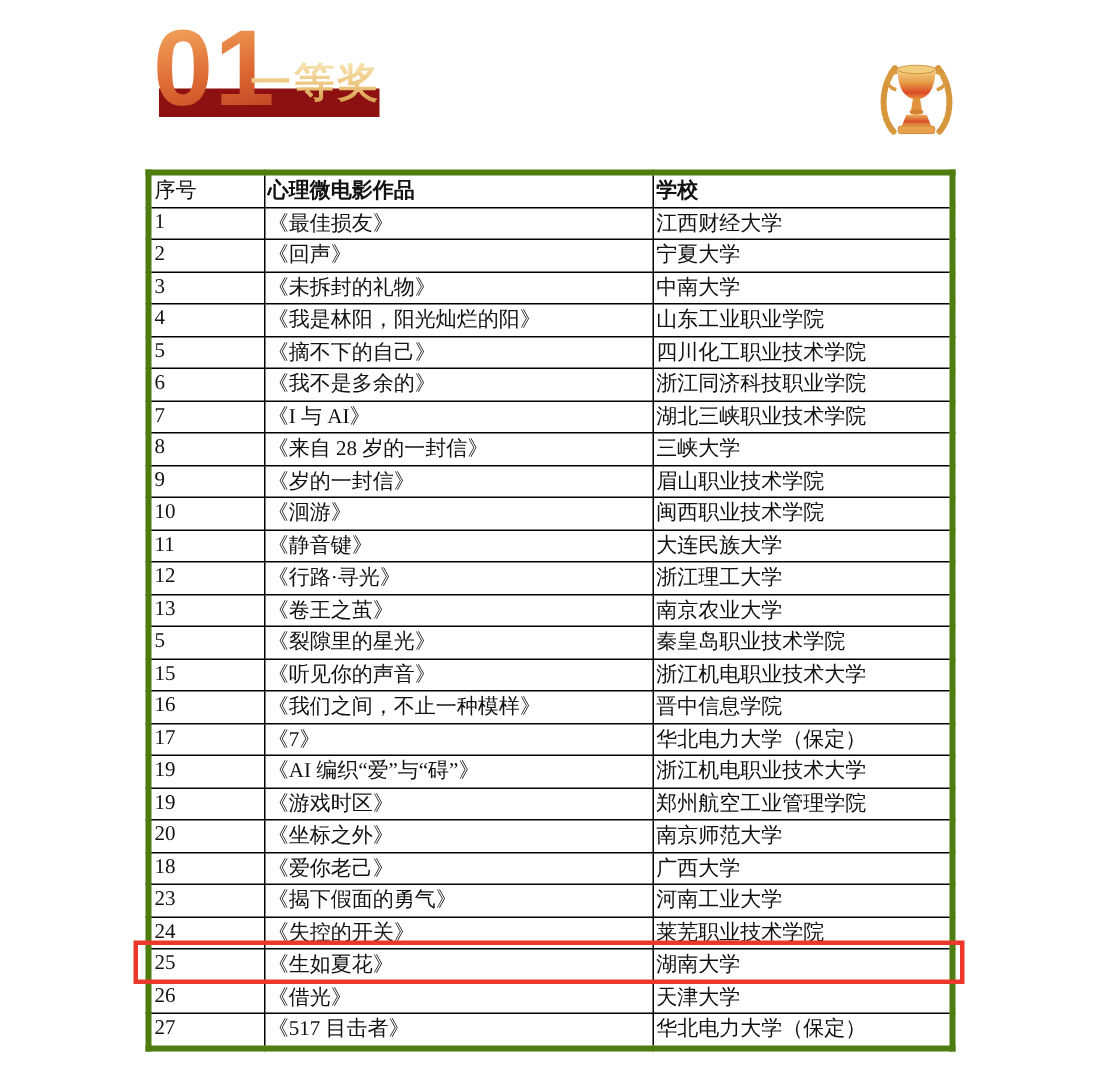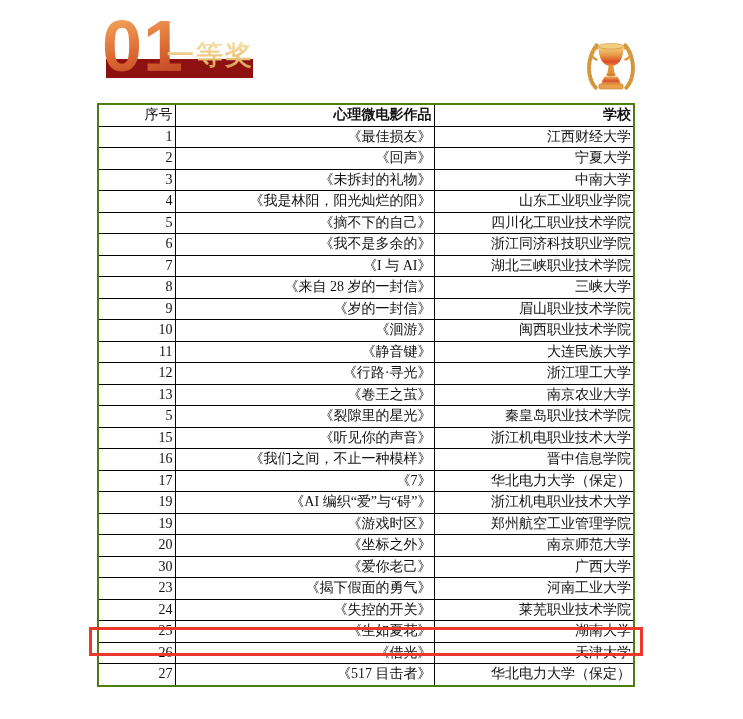--- a/index.html
+++ b/index.html
@@ -24,23 +24,23 @@
     position:absolute;left:167px;top:41px;
     font-family:"Liberation Sans","DejaVu Sans",sans-serif;
     font-weight:700;font-size:27px;line-height:1.1;letter-spacing:2px;
     background:linear-gradient(180deg,#f7e5b4 0%,#ecc47c 55%,#cf9040 100%);
     -webkit-background-clip:text;background-clip:text;color:transparent;
     z-index:2;
   }
   .trophy{position:absolute;left:584px;top:35px;width:54px;height:64px}
   
   table.award{
-    position:absolute;left:97px;top:103px;width:536px;
+    position:absolute;left:97px;top:113px;width:536px;
     border-collapse:collapse;table-layout:fixed;
-    font-size:14px;text-align:right;border:2px solid #4d7c0f;
+    font-size:14px;text-align:left;border:4px solid #4d7c0f;
   }
   table.award th,table.award td{
     border:1px solid #000;height:20.5px;padding:0 2px;
     font-weight:400;overflow:hidden;white-space:nowrap;
   }
   table.award thead th.bold{font-weight:700}
   col.c1{width:77px}col.c2{width:259px}col.c3{width:200px}
   .row-highlight{
     position:absolute;box-sizing:border-box;border:3px solid #ea392b;
     background:transparent;pointer-events:none;z-index:5;
@@ -189,21 +189,21 @@
       <td>19</td>
       <td>《游戏时区》</td>
       <td>郑州航空工业管理学院</td>
     </tr>
         <tr>
       <td>20</td>
       <td>《坐标之外》</td>
       <td>南京师范大学</td>
     </tr>
         <tr>
-      <td>30</td>
+      <td>18</td>
       <td>《爱你老己》</td>
       <td>广西大学</td>
     </tr>
         <tr>
       <td>23</td>
       <td>《揭下假面的勇气》</td>
       <td>河南工业大学</td>
     </tr>
         <tr class="highlighted">
       <td>24</td>

